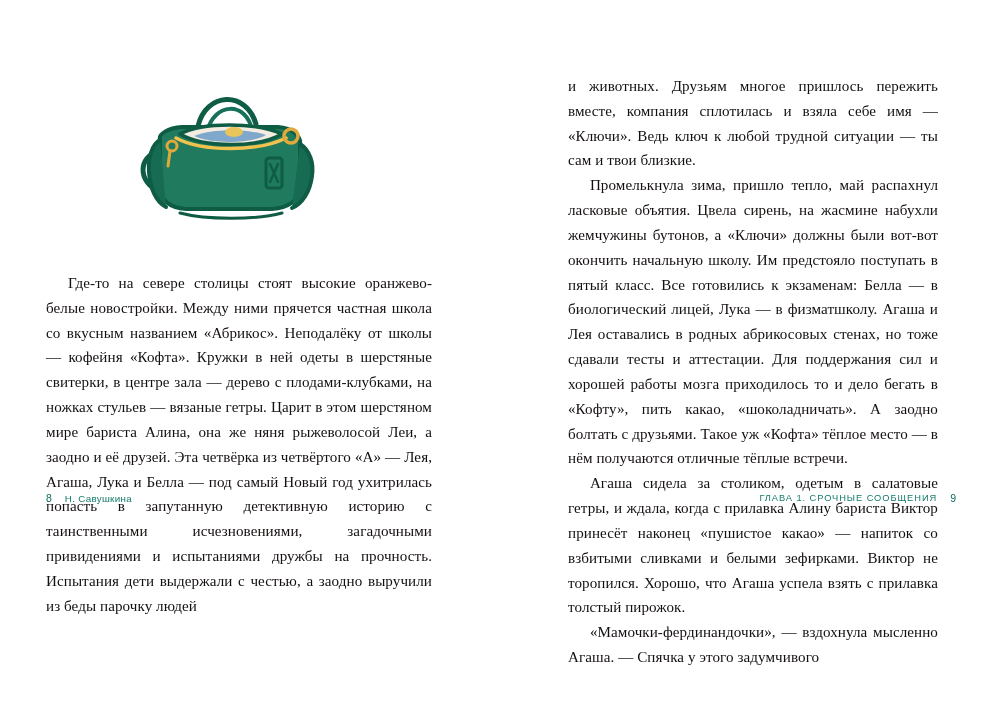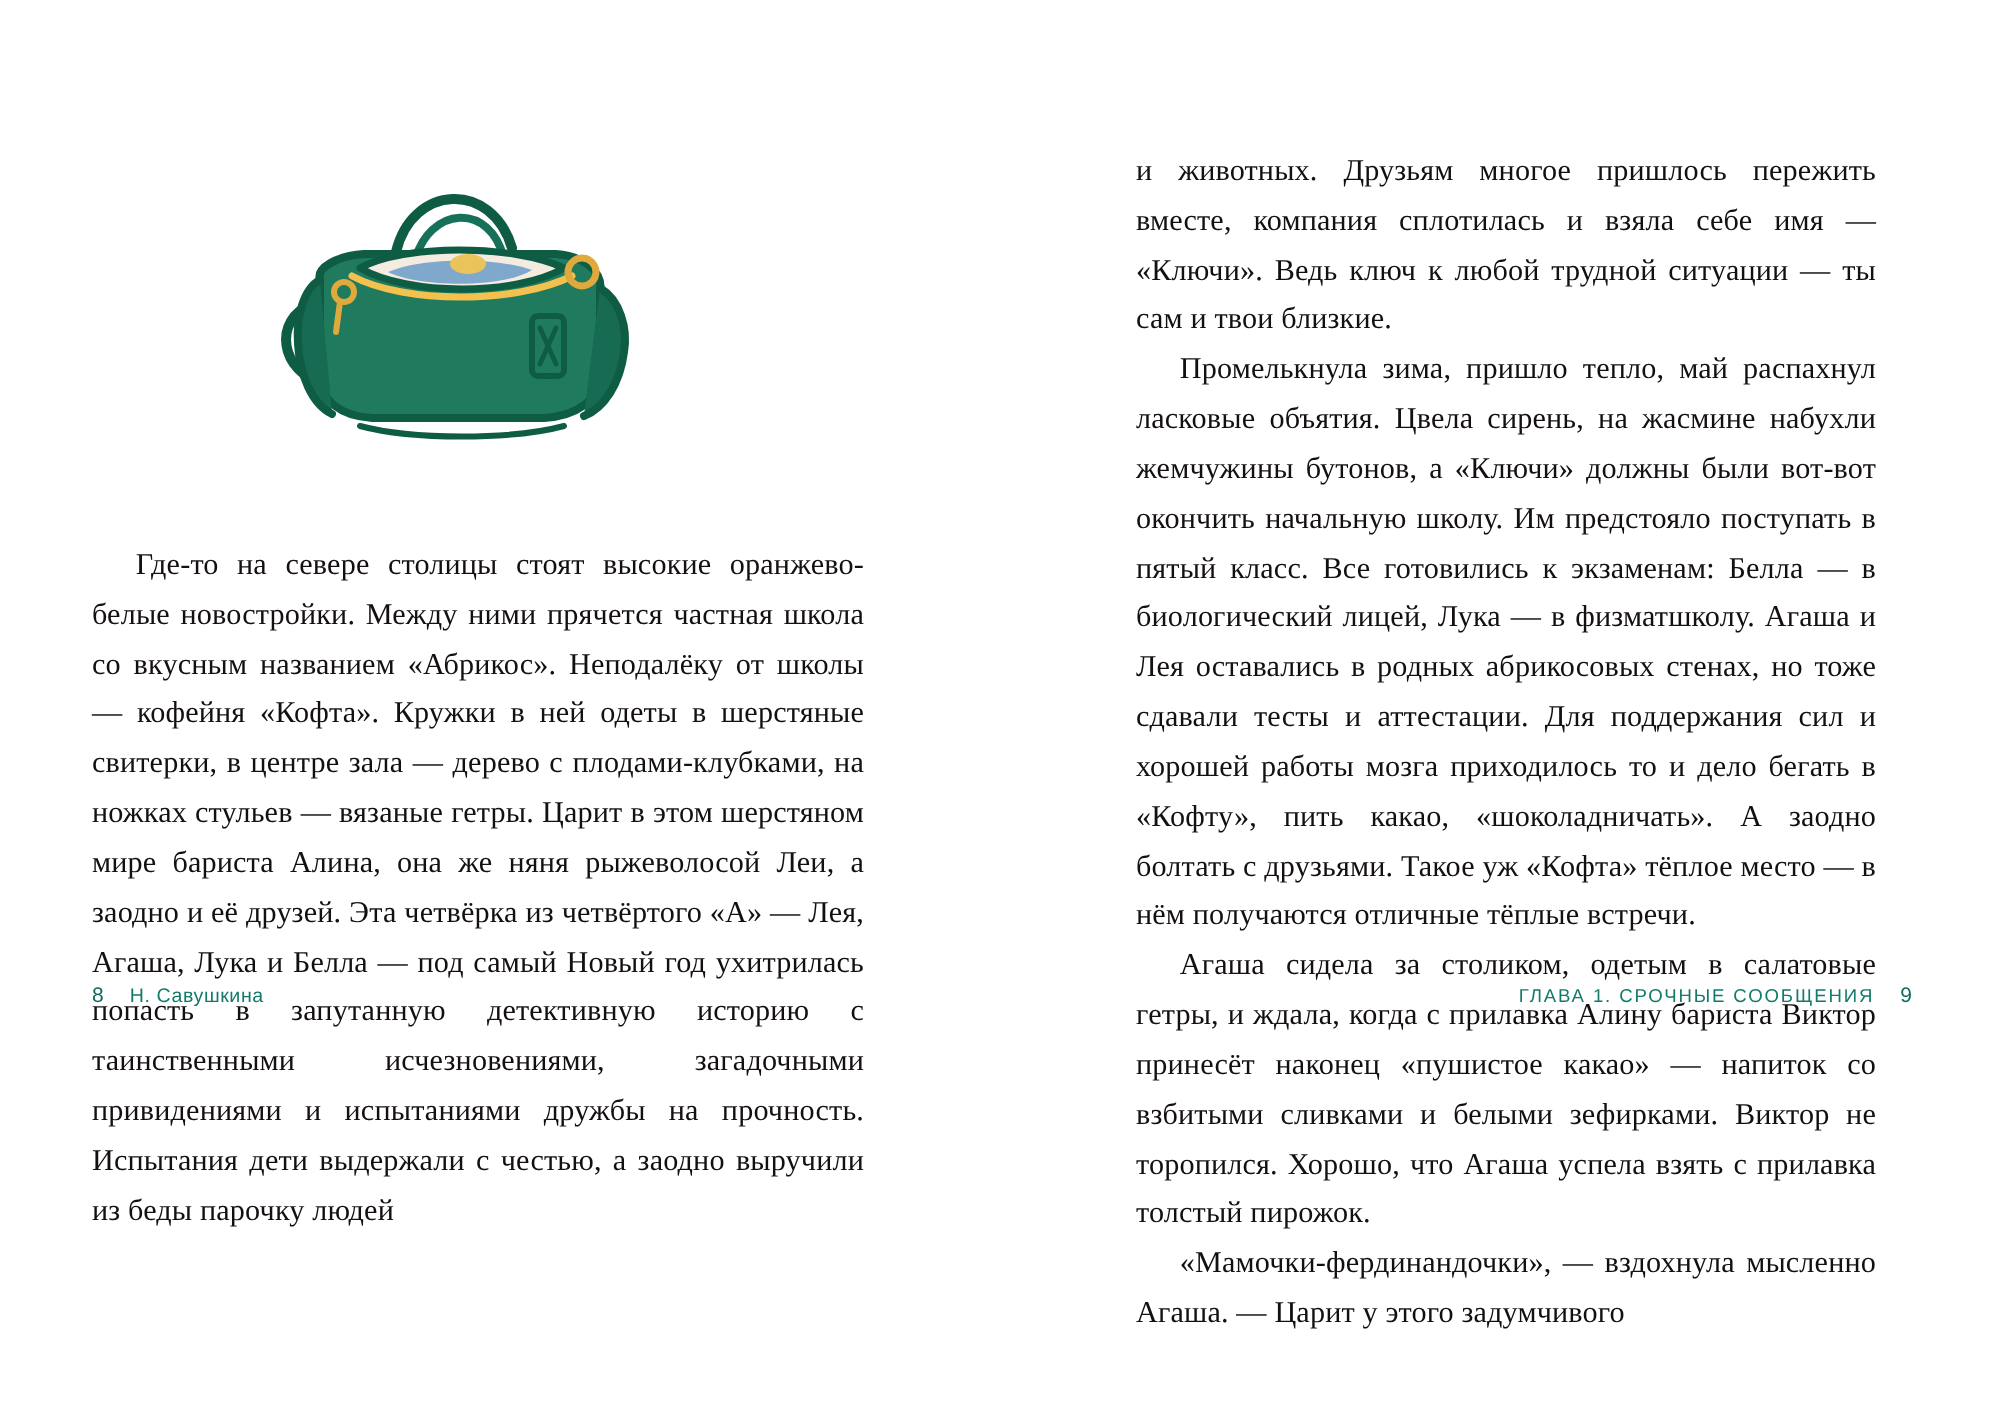--- a/index.html
+++ b/index.html
@@ -144,21 +144,21 @@
       <span class="folio">8</span>
       <span class="author-name">Н. Савушкина</span>
     </div>
   </div>
 
   <div class="page page-right">
     <div class="body-text">
       <p>и животных. Друзьям многое пришлось пережить вместе, компания сплотилась и взяла себе имя — «Ключи». Ведь ключ к любой трудной ситуации — ты сам и твои близкие.</p>
       <p class="indent">Промелькнула зима, пришло тепло, май распахнул ласковые объятия. Цвела сирень, на жасмине набухли жемчужины бутонов, а «Ключи» должны были вот-вот окончить начальную школу. Им предстояло поступать в пятый класс. Все готовились к экзаменам: Белла — в биологический лицей, Лука — в физматшколу. Агаша и Лея оставались в родных абрикосовых стенах, но тоже сдавали тесты и аттестации. Для поддержания сил и хорошей работы мозга приходилось то и дело бегать в «Кофту», пить какао, «шоколадничать». А заодно болтать с друзьями. Такое уж «Кофта» тёплое место — в нём получаются отличные тёплые встречи.</p>
       <p class="indent">Агаша сидела за столиком, одетым в салатовые гетры, и ждала, когда с прилавка Алину бариста Виктор принесёт наконец «пушистое какао» — напиток со взбитыми сливками и белыми зефирками. Виктор не торопился. Хорошо, что Агаша успела взять с прилавка толстый пирожок.</p>
-      <p class="indent">«Мамочки-фердинандочки», — вздохнула мысленно Агаша. — Царит у этого задумчивого</p>
+      <p class="indent">«Мамочки-фердинандочки», — вздохнула мысленно Агаша. — Спячка у этого задумчивого</p>
     </div>
 
     <div class="footer footer-right">
       <span class="runhead">Глава 1. Срочные сообщения</span>
       <span class="folio">9</span>
     </div>
   </div>
 
 </div>
 

